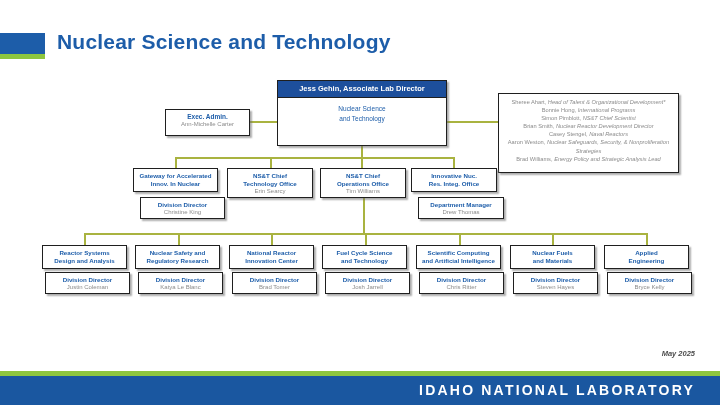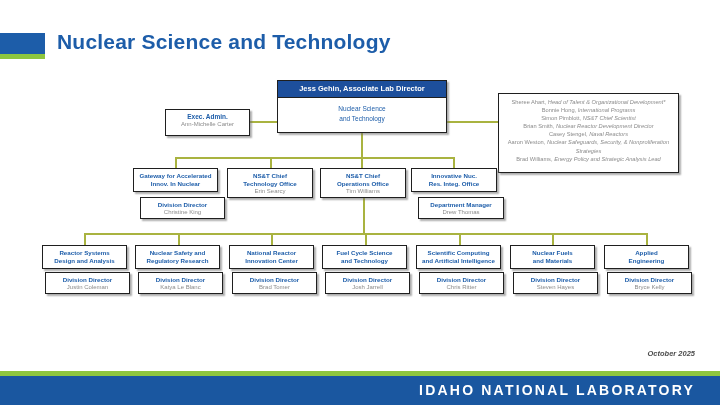--- a/index.html
+++ b/index.html
@@ -58,21 +58,21 @@
   <div class="vl" style="left:363px;top:198px;height:35px;"></div>
   <div class="hl" style="left:84px;top:233px;width:562px;"></div>
   <div class="vl" style="left:84px;top:233px;height:12px;"></div>
   <div class="vl" style="left:178px;top:233px;height:12px;"></div>
   <div class="vl" style="left:271px;top:233px;height:12px;"></div>
   <div class="vl" style="left:365px;top:233px;height:12px;"></div>
   <div class="vl" style="left:459px;top:233px;height:12px;"></div>
   <div class="vl" style="left:552px;top:233px;height:12px;"></div>
   <div class="vl" style="left:646px;top:233px;height:12px;"></div>
 
-  <div class="box" style="left:277px;top:80px;width:170px;height:53px;">
+  <div class="box" style="left:277px;top:80px;width:170px;height:66px;">
     <div class="dir-hdr">Jess Gehin, Associate Lab Director</div>
     <div class="dir-body">Nuclear Science
 and Technology</div>
   </div>
 
   <div class="box pad3" style="left:165px;top:109px;width:85px;height:27px;">
     <div class="t" style="font-size:6.5px;">Exec. Admin.</div>
     <div class="n">Ann-Michelle Carter</div>
   </div>
 
@@ -167,18 +167,18 @@
     </div>
   <div class="box pad3" style="left:513px;top:272px;width:85px;height:22px;">
     <div class="t">Division Director</div>
     <div class="n">Steven Hayes</div>
     </div>
   <div class="box pad3" style="left:607px;top:272px;width:85px;height:22px;">
     <div class="t">Division Director</div>
     <div class="n">Bryce Kelly</div>
     </div>
 
-  <div class="date-label">October 2025</div>
+  <div class="date-label">May 2025</div>
   <div class="footer-green"></div>
   <div class="footer-blue"></div>
   <div class="footer-text">IDAHO NATIONAL LABORATORY</div>
 
 </div>
 
 </body></html>

